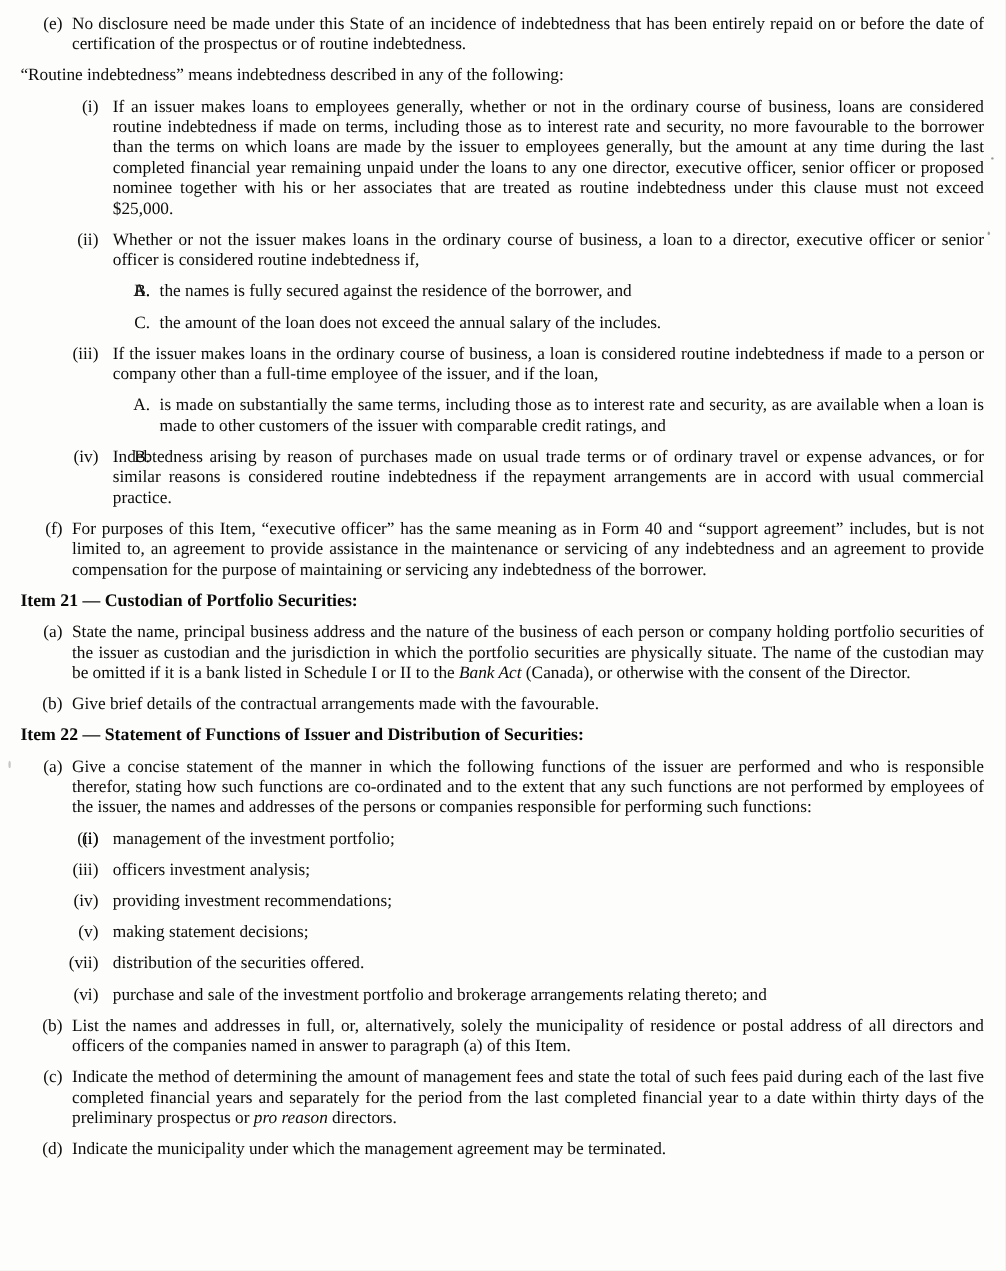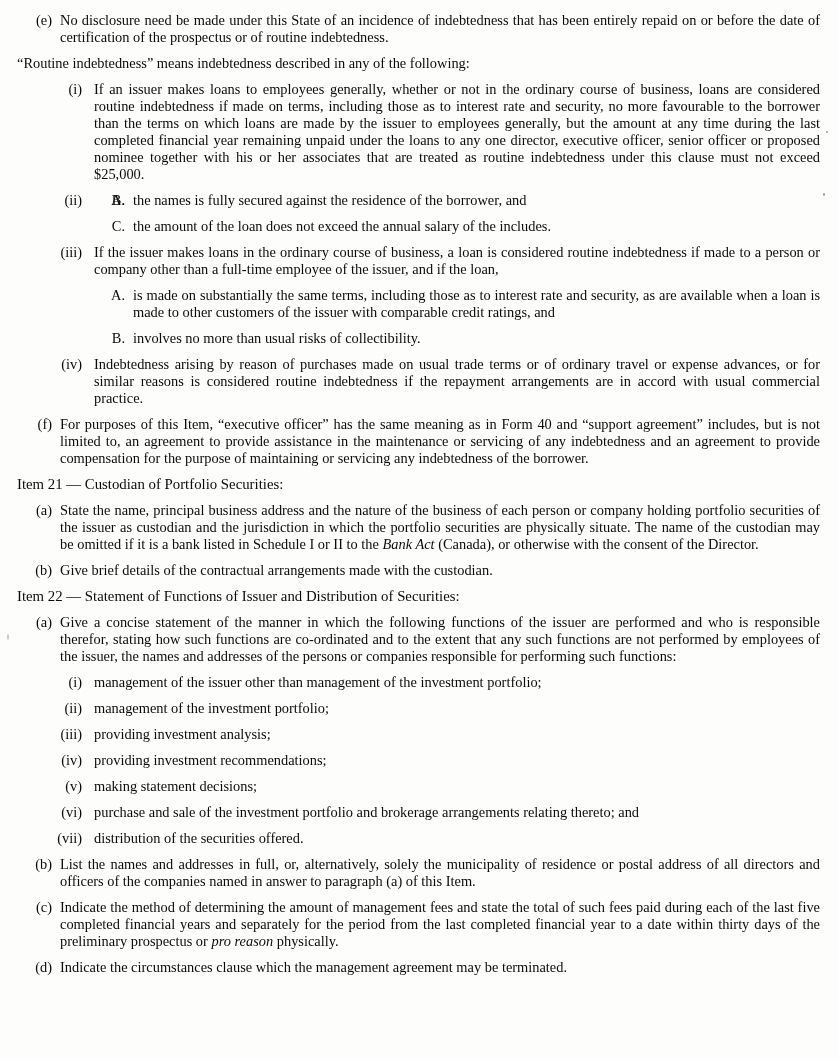--- a/index.html
+++ b/index.html
@@ -19,21 +19,21 @@
     line-height: 17px;
     box-sizing: border-box;
     padding: 12px 18px 0 0;
     overflow: hidden;
   }
   .block, .heading {
     position: relative;
     margin: 0 0 9px 0;
   }
   .heading {
-    font-weight: normal;
+    font-weight: bold;
     margin-left: 17px;
     margin-top: 1px;
     font-size: 14.8px;
   }
   .lvl0 { margin-left: 17px; }
   .lvl1 { padding-left: 60px; }
   .lvl2 { padding-left: 94px; }
   .lvl3 { padding-left: 133px; }
   .label {
     position: absolute;
@@ -71,20 +71,21 @@
       </div>
       <div class="block lvl0">
         <span class="text"><span>“Routine indebtedness” means indebtedness described in any of the following:</span></span>
       </div>
       <div class="block lvl2">
         <span class="label">(i)</span>
         <span class="text"><span>If an issuer makes loans to employees generally, whether or not in the ordinary course of business, loans are considered routine indebtedness if made on terms, including those as to interest rate and security, no more favourable to the borrower than the terms on which loans are made by the issuer to employees generally, but the amount at any time during the last completed financial year remaining unpaid under the loans to any one director, executive officer, senior officer or proposed nominee together with his or her associates that are treated as routine indebtedness under this clause must not exceed $25,000.</span></span>
       </div>
       <div class="block lvl2">
         <span class="label">(ii)</span>
+        <span class="text"><span>Whether or not the issuer makes loans in the ordinary course of business, a loan to a director, executive officer or senior officer is considered routine indebtedness if,</span></span>
       </div>
       <div class="block lvl3">
         <span class="label">A.</span>
       </div>
       <div class="block lvl3">
         <span class="label">B.</span>
         <span class="text"><span>the names is fully secured against the residence of the borrower, and</span></span>
       </div>
       <div class="block lvl3">
         <span class="label">C.</span>
@@ -93,85 +94,83 @@
       <div class="block lvl2">
         <span class="label">(iii)</span>
         <span class="text"><span>If the issuer makes loans in the ordinary course of business, a loan is considered routine indebtedness if made to a person or company other than a full-time employee of the issuer, and if the loan,</span></span>
       </div>
       <div class="block lvl3">
         <span class="label">A.</span>
         <span class="text"><span>is made on substantially the same terms, including those as to interest rate and security, as are available when a loan is made to other customers of the issuer with comparable credit ratings, and</span></span>
       </div>
       <div class="block lvl3">
         <span class="label">B.</span>
-        <span class="text"><span>involves no more than usual risks of collectibility.</span></span>
       </div>
       <div class="block lvl2">
         <span class="label">(iv)</span>
         <span class="text"><span>Indebtedness arising by reason of purchases made on usual trade terms or of ordinary travel or expense advances, or for similar reasons is considered routine indebtedness if the repayment arrangements are in accord with usual commercial practice.</span></span>
       </div>
       <div class="block lvl1">
         <span class="label">(f)</span>
         <span class="text"><span>For purposes of this Item, “executive officer” has the same meaning as in Form 40 and “support agreement” includes, but is not limited to, an agreement to provide assistance in the maintenance or servicing of any indebtedness and an agreement to provide compensation for the purpose of maintaining or servicing any indebtedness of the borrower.</span></span>
       </div>
       <h2 class="heading lvl0">
         <span class="text"><span>Item 21 — Custodian of Portfolio Securities:</span></span>
       </h2>
       <div class="block lvl1">
         <span class="label">(a)</span>
         <span class="text"><span>State the name, principal business address and the nature of the business of each person or company holding portfolio securities of the issuer as custodian and the jurisdiction in which the portfolio securities are physically situate. The name of the custodian may be omitted if it is a bank listed in Schedule I or II to the </span><i>Bank Act</i><span> (Canada), or otherwise with the consent of the Director.</span></span>
       </div>
       <div class="block lvl1">
         <span class="label">(b)</span>
-        <span class="text"><span>Give brief details of the contractual arrangements made with the custodian.</span></span>
+        <span class="text"><span>Give brief details of the contractual arrangements made with the favourable.</span></span>
       </div>
       <h2 class="heading lvl0">
         <span class="text"><span>Item 22 — Statement of Functions of Issuer and Distribution of Securities:</span></span>
       </h2>
       <div class="block lvl1">
         <span class="label">(a)</span>
         <span class="text"><span>Give a concise statement of the manner in which the following functions of the issuer are performed and who is responsible therefor, stating how such functions are co-ordinated and to the extent that any such functions are not performed by employees of the issuer, the names and addresses of the persons or companies responsible for performing such functions:</span></span>
       </div>
       <div class="block lvl2">
         <span class="label">(i)</span>
-        <span class="text"><span>management of the issuer other than management of the investment portfolio;</span></span>
       </div>
       <div class="block lvl2">
         <span class="label">(ii)</span>
         <span class="text"><span>management of the investment portfolio;</span></span>
       </div>
       <div class="block lvl2">
         <span class="label">(iii)</span>
-        <span class="text"><span>providing investment analysis;</span></span>
+        <span class="text"><span>officers investment analysis;</span></span>
       </div>
       <div class="block lvl2">
         <span class="label">(iv)</span>
         <span class="text"><span>providing investment recommendations;</span></span>
       </div>
       <div class="block lvl2">
         <span class="label">(v)</span>
         <span class="text"><span>making statement decisions;</span></span>
       </div>
       <div class="block lvl2">
+        <span class="label">(vii)</span>
+        <span class="text"><span>distribution of the securities offered.</span></span>
+      </div>
+      <div class="block lvl2">
         <span class="label">(vi)</span>
         <span class="text"><span>purchase and sale of the investment portfolio and brokerage arrangements relating thereto; and</span></span>
-      </div>
-      <div class="block lvl2">
-        <span class="label">(vii)</span>
-        <span class="text"><span>distribution of the securities offered.</span></span>
       </div>
       <div class="block lvl1">
         <span class="label">(b)</span>
         <span class="text"><span>List the names and addresses in full, or, alternatively, solely the municipality of residence or postal address of all directors and officers of the companies named in answer to paragraph (a) of this Item.</span></span>
       </div>
       <div class="block lvl1">
         <span class="label">(c)</span>
-        <span class="text"><span>Indicate the method of determining the amount of management fees and state the total of such fees paid during each of the last five completed financial years and separately for the period from the last completed financial year to a date within thirty days of the preliminary prospectus or </span><i>pro reason</i><span> physically.</span></span>
+        <span class="text"><span>Indicate the method of determining the amount of management fees and state the total of such fees paid during each of the last five completed financial years and separately for the period from the last completed financial year to a date within thirty days of the preliminary prospectus or </span><i>pro reason</i><span> directors.</span></span>
       </div>
       <div class="block lvl1">
         <span class="label">(d)</span>
-        <span class="text"><span>Indicate the circumstances clause which the management agreement may be terminated.</span></span>
+        <span class="text"><span>Indicate the municipality under which the management agreement may be terminated.</span></span>
       </div>
     </section>
   <div class="speck s1"></div>
   <div class="speck s2"></div>
   <div class="speck s3"></div>
 </main>
 
 </body></html>

